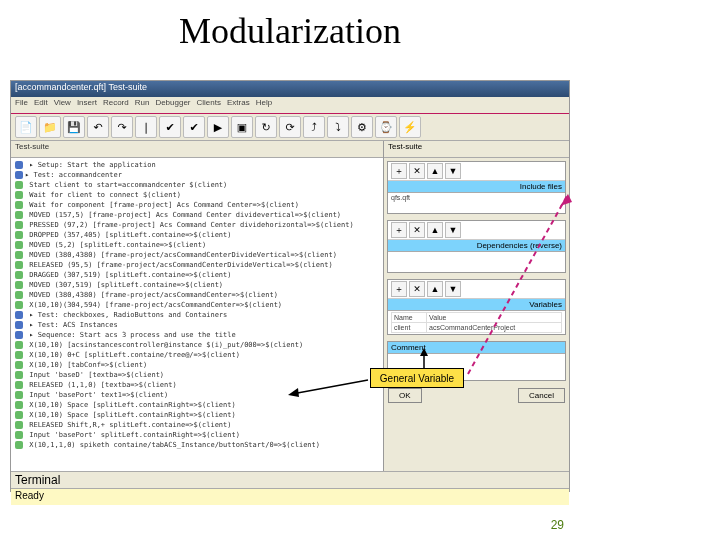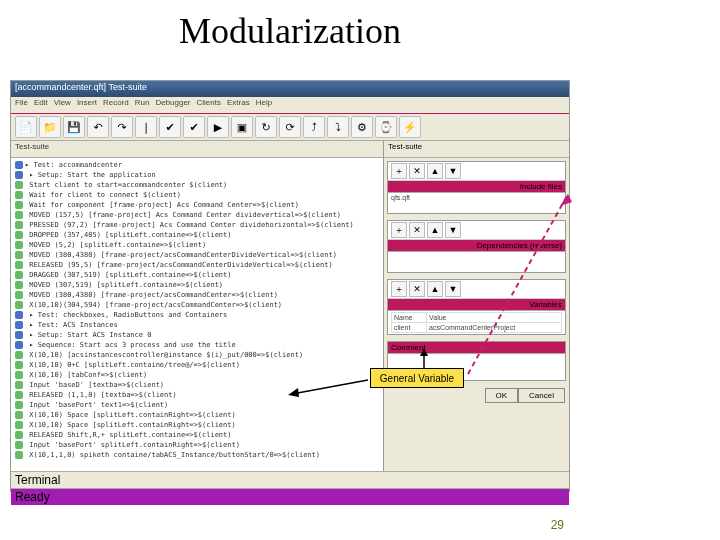--- a/index.html
+++ b/index.html
@@ -14,30 +14,30 @@
 .body{display:flex;height:330px}
 .left{flex:1;background:#fff;border-right:1px solid #999;display:flex;flex-direction:column}
 .left-hdr{height:14px;background:#ece9d8;border-bottom:1px solid #aaa;padding:1px 4px;font-size:8px;color:#333}
 .tree{flex:1;overflow:hidden;padding:2px 4px;font-family:monospace;font-size:7px;line-height:10px;color:#333}
 .tree .row{white-space:nowrap}
 .ic{display:inline-block;width:8px;height:8px;background:#6b6;border-radius:2px;margin-right:2px;vertical-align:middle}
 .ic.r{background:#4a72c4}
 .right{width:185px;background:#ece9d8;display:flex;flex-direction:column;font-size:8px}
 .right-hdr{height:14px;background:#ece9d8;border-bottom:1px solid #aaa;padding:1px 4px}
 .panel{border:1px solid #999;margin:3px;background:#fff}
-.p-title{background:#be185d;border-bottom:1px solid #aaa;padding:1px 3px;text-align:right;font-size:8px}
+.p-title{background:#7dd3fc;border-bottom:1px solid #aaa;padding:1px 3px;text-align:right;font-size:8px}
 .p-tools{height:18px;display:flex;align-items:center;padding:0 3px;gap:2px;border-bottom:1px solid #ccc}
 .p-tools .mini{width:14px;height:14px;background:#f5f5f5;border:1px solid #bbb;font-size:9px;display:flex;align-items:center;justify-content:center}
 .p-body{min-height:18px;padding:1px 3px;font-size:7px;color:#444;background:#fff}
 .vars-tbl{width:100%;font-size:7px;border-collapse:collapse}
 .vars-tbl td{border:1px solid #ddd;padding:1px 2px}
-.btns{display:flex;justify-content:flex-end;padding:4px}
+.btns{display:flex;justify-content:space-between;gap:6px;padding:4px}
 .btns button{font-size:8px;padding:2px 10px;background:#ece9d8;border:1px solid #888}
 .terminal{height:14px;background:#ece9d8;border-top:1px solid #aaa;padding:1px 4px;font-size:12px}
-.status{height:14px;background:#a21caf;border-top:1px solid #aaa;padding:1px 4px;font-size:12px}
+.status{height:14px;background:#fef9c3;border-top:1px solid #aaa;padding:1px 4px;font-size:10px}
 .callout{position:absolute;left:370px;top:368px;width:92px;height:18px;background:#fde047;border:1px solid #000;display:flex;align-items:center;justify-content:center;font-size:10px;z-index:20}
 .arrow-dash{position:absolute;left:463px;top:184px;width:115px;height:195px;z-index:15;pointer-events:none}
 .arrow-solid{position:absolute;left:411px;top:348px;z-index:15;pointer-events:none}
 .arrow-solid2{position:absolute;left:288px;top:378px;z-index:15;pointer-events:none}
 .pagenum{position:absolute;bottom:8px;right:16px;font-size:12px;color:#4d7c0f}
 </style>
 </head>
 <body>
 
 <div class="slide">
@@ -63,38 +63,37 @@
         <div class="tbtn">⤵</div>
         <div class="tbtn">⚙</div>
         <div class="tbtn">⌚</div>
         <div class="tbtn">⚡</div>
       </div>
 
     <div class="body">
       <div class="left">
         <div class="left-hdr">Test-suite</div>
         <div class="tree" id="tree">
+            <div class="row"><span class="ic r"></span><span>  ▸ Setup: Start the application</span></div>
             <div class="row"><span class="ic r"></span><span>▸ Test: accommandcenter</span></div>
-            <div class="row"><span class="ic r"></span><span>  ▸ Setup: Start the application</span></div>
             <div class="row"><span class="ic"></span><span>    Start client to start=accommandcenter $(client)</span></div>
             <div class="row"><span class="ic"></span><span>    Wait for client to connect $(client)</span></div>
             <div class="row"><span class="ic"></span><span>    Wait for component [frame-project]  Acs Command Center=&gt;$(client)</span></div>
             <div class="row"><span class="ic"></span><span>    MOVED (157,5) [frame-project]  Acs Command Center dividevertical=&gt;$(client)</span></div>
             <div class="row"><span class="ic"></span><span>    PRESSED (97,2) [frame-project]  Acs Command Center dividehorizontal=&gt;$(client)</span></div>
             <div class="row"><span class="ic"></span><span>    DROPPED (357,405) [splitLeft.containe=&gt;$(client)</span></div>
             <div class="row"><span class="ic"></span><span>    MOVED (5,2) [splitLeft.containe=&gt;$(client)</span></div>
             <div class="row"><span class="ic"></span><span>    MOVED (380,4380) [frame-project/acsCommandCenterDivideVertical=&gt;$(client)</span></div>
             <div class="row"><span class="ic"></span><span>    RELEASED (95,5) [frame-project/acsCommandCenterDivideVertical=&gt;$(client)</span></div>
             <div class="row"><span class="ic"></span><span>    DRAGGED (307,519) [splitLeft.containe=&gt;$(client)</span></div>
             <div class="row"><span class="ic"></span><span>    MOVED (307,519) [splitLeft.containe=&gt;$(client)</span></div>
             <div class="row"><span class="ic"></span><span>    MOVED (380,4380) [frame-project/acsCommandCenter=&gt;$(client)</span></div>
             <div class="row"><span class="ic"></span><span>    X(10,10)(304,594) [frame-project/acsCommandCenter=&gt;$(client)</span></div>
             <div class="row"><span class="ic r"></span><span>  ▸ Test: checkboxes, RadioButtons and Containers</span></div>
             <div class="row"><span class="ic r"></span><span>  ▸ Test: ACS Instances</span></div>
-            <div class="row"><span class="ic r"></span><span>    ▸ Setup: Start ACS Instance 0</span></div>
             <div class="row"><span class="ic r"></span><span>      ▸ Sequence: Start acs 3 process and use the title</span></div>
             <div class="row"><span class="ic"></span><span>        X(10,10) [acsinstancescontroller@instance $(i)_put/000=&gt;$(client)</span></div>
             <div class="row"><span class="ic"></span><span>        X(10,10) 0+C [splitLeft.containe/tree@/=&gt;$(client)</span></div>
             <div class="row"><span class="ic"></span><span>        X(10,10) [tabConf=&gt;$(client)</span></div>
             <div class="row"><span class="ic"></span><span>        Input 'baseD' [textba=&gt;$(client)</span></div>
             <div class="row"><span class="ic"></span><span>        RELEASED (1,1,0) [textba=&gt;$(client)</span></div>
             <div class="row"><span class="ic"></span><span>        Input 'basePort' text1=&gt;$(client)</span></div>
             <div class="row"><span class="ic"></span><span>        X(10,10) Space [splitLeft.containRight=&gt;$(client)</span></div>
             <div class="row"><span class="ic"></span><span>        X(10,10) Space [splitLeft.containRight=&gt;$(client)</span></div>
             <div class="row"><span class="ic"></span><span>        RELEASED Shift,R,+ splitLeft.containe=&gt;$(client)</span></div>

